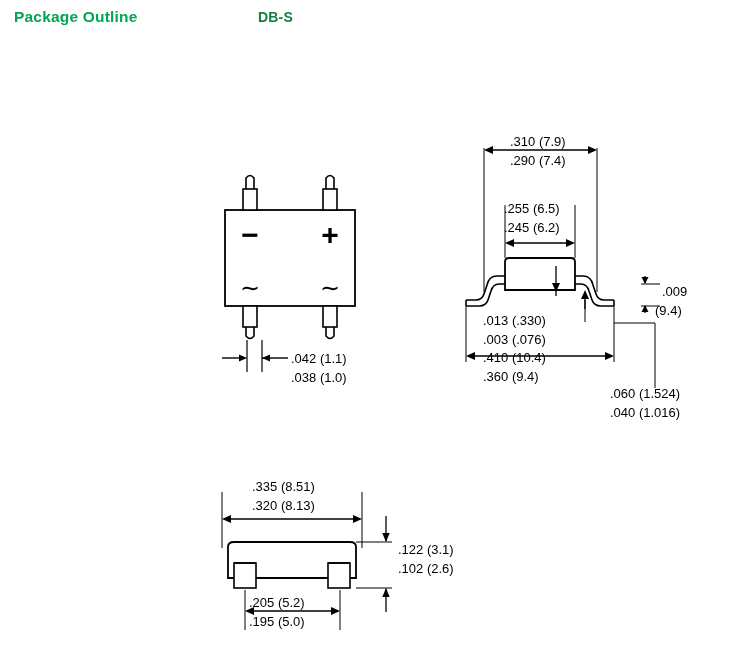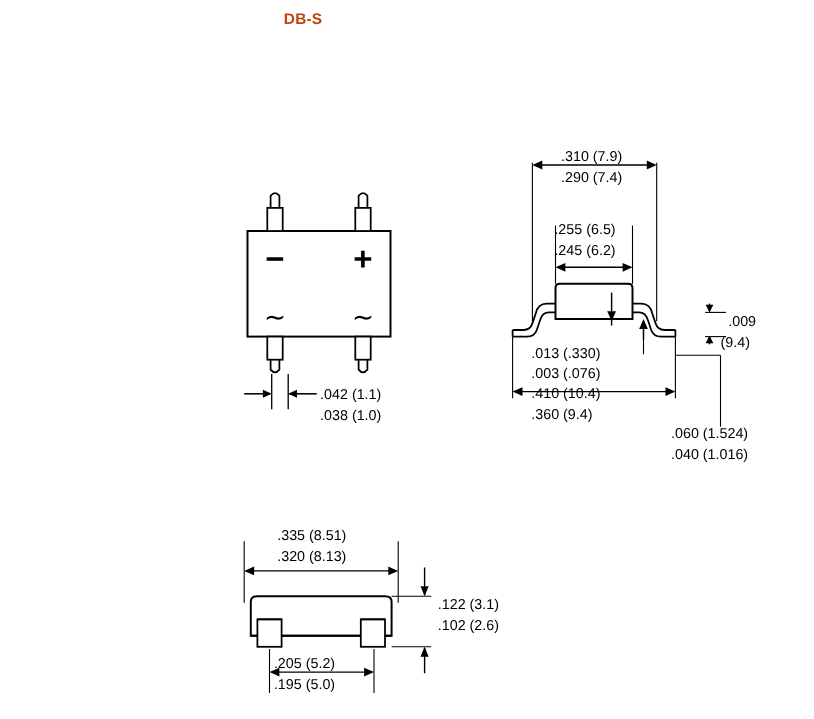--- a/index.html
+++ b/index.html
@@ -28,21 +28,21 @@
     font-weight: bold;
     color: #00a651;
     letter-spacing: 0.2px;
   }
   .hdr-code {
     position: absolute;
     left: 258px;
     top: 9px;
     font-size: 14px;
     font-weight: bold;
-    color: #c2410c;
+    color: #15803d;
     letter-spacing: 0.2px;
   }
   .hdr-sub {
     position: absolute;
     left: 14px;
     top: 47px;
     font-size: 11.5px;
     font-weight: bold;
     color: #000000;
     letter-spacing: -0.2px;
@@ -60,20 +60,21 @@
   .symtext {
     font-family: "Liberation Sans", sans-serif;
     fill: #000000;
   }
 </style>
 </head>
 <body>
 
 <div id="page">
 
+  <div class="hdr-title">Package Outline</div>
   <div class="hdr-code">DB-S</div>
 
   <svg class="drawing" width="740" height="654" viewBox="0 0 740 654">
 
     <g stroke="#000000" fill="none" stroke-width="1.6" stroke-linecap="butt" stroke-linejoin="miter">
 
       <g>
 
         <rect x="225" y="210" width="130" height="96" stroke="#000000" fill="none" stroke-width="1.8"></rect>
 

